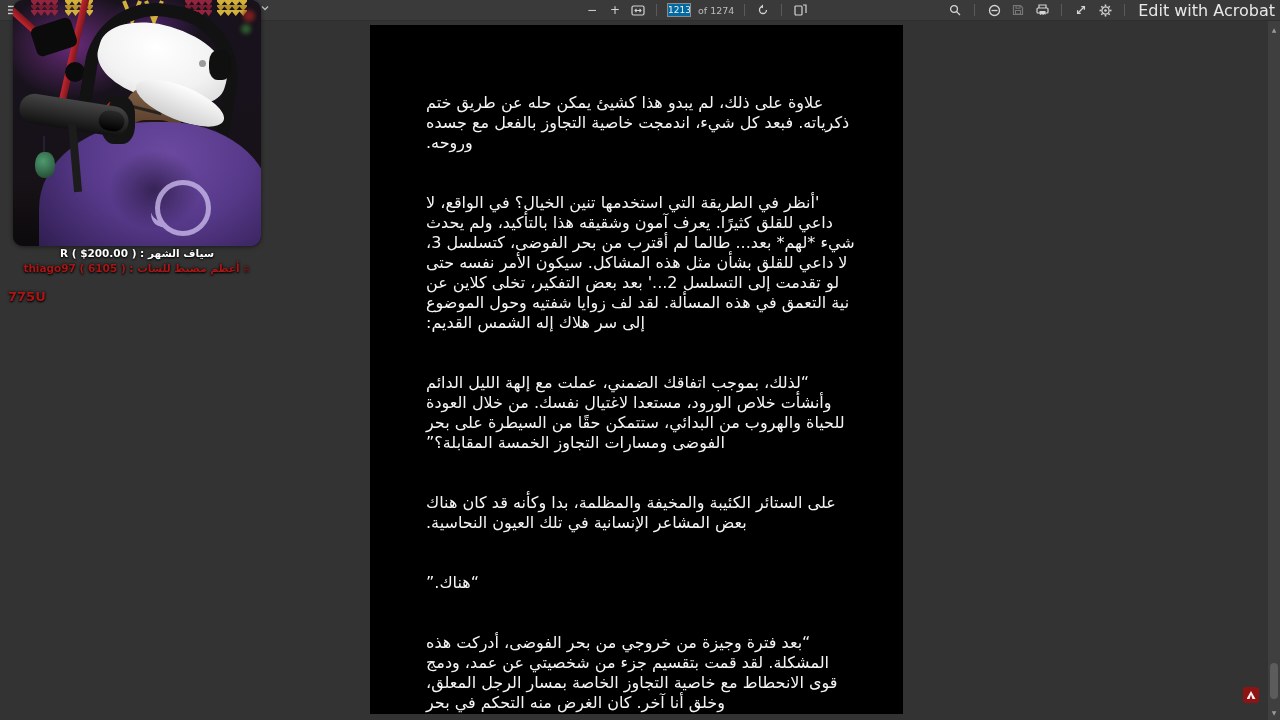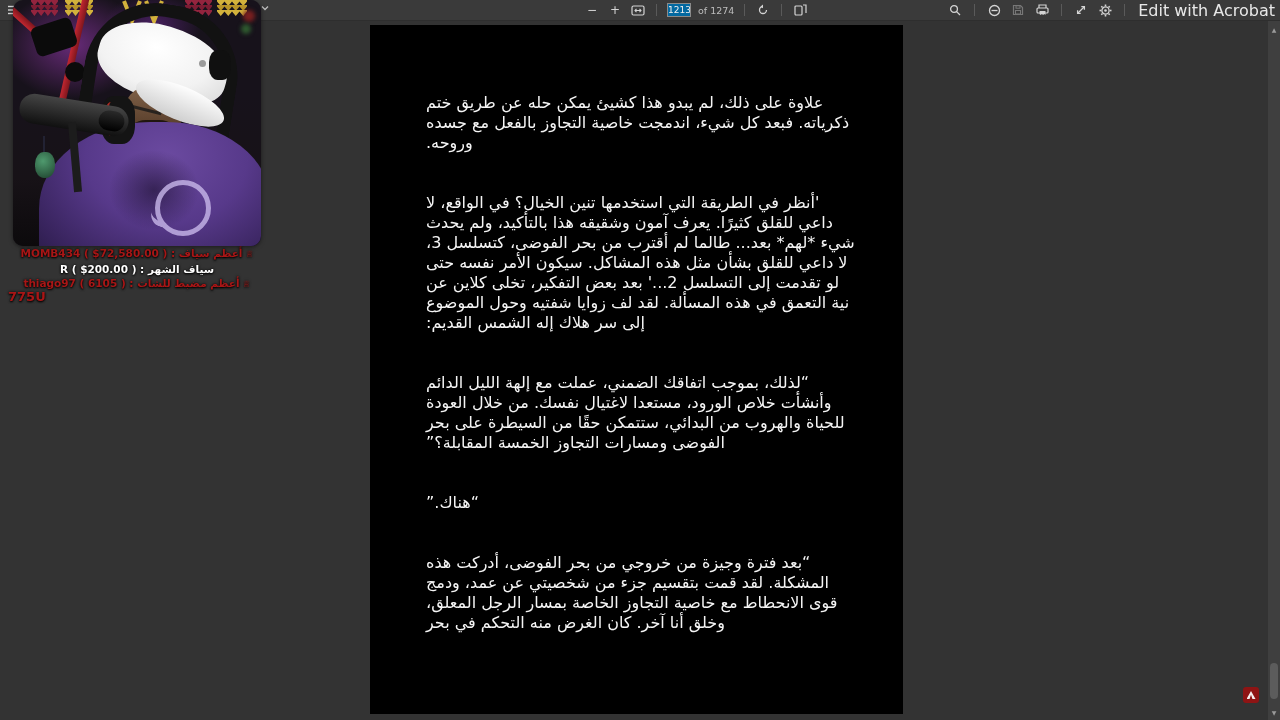--- a/index.html
+++ b/index.html
@@ -210,20 +210,21 @@
   <div id="sb-up" class="sb-arrow">▲</div>
   <div id="sb-thumb"></div>
   <div id="sb-down" class="sb-arrow">▼</div>
 </div>
 
 <div id="page">
   <div id="page-text">
     <p>علاوة على ذلك، لم يبدو هذا كشيئ يمكن حله عن طريق ختم ذكرياته. فبعد كل شيء، اندمجت خاصية التجاوز بالفعل مع جسده وروحه.</p>
     <p>'أنظر في الطريقة التي استخدمها تنين الخيال؟ في الواقع، لا داعي للقلق كثيرًا. يعرف آمون وشقيقه هذا بالتأكيد، ولم يحدث شيء *لهم* بعد... طالما لم أقترب من بحر الفوضى، كتسلسل 3، لا داعي للقلق بشأن مثل هذه المشاكل. سيكون الأمر نفسه حتى لو تقدمت إلى التسلسل 2...' بعد بعض التفكير، تخلى كلاين عن نية التعمق في هذه المسألة. لقد لف زوايا شفتيه وحول الموضوع إلى سر هلاك إله الشمس القديم:</p>
     <p>“لذلك، بموجب اتفاقك الضمني، عملت مع إلهة الليل الدائم وأنشأت خلاص الورود، مستعدا لاغتيال نفسك. من خلال العودة للحياة والهروب من البدائي، ستتمكن حقًا من السيطرة على بحر الفوضى ومسارات التجاوز الخمسة المقابلة؟”</p>
+    <p>على الستائر الكئيبة والمخيفة والمظلمة، بدا وكأنه قد كان هناك بعض المشاعر الإنسانية في تلك العيون النحاسية.</p>
     <p>“هناك.”</p>
     <p>“بعد فترة وجيزة من خروجي من بحر الفوضى، أدركت هذه المشكلة. لقد قمت بتقسيم جزء من شخصيتي عن عمد، ودمج قوى الانحطاط مع خاصية التجاوز الخاصة بمسار الرجل المعلق، وخلق أنا آخر. كان الغرض منه التحكم في بحر</p>
   </div>
 </div>
 
 <div id="webcam">
   <div class="glow1"></div>
   <div class="glow2"></div>
   <div class="wall"></div>
 
@@ -274,23 +275,20 @@
   <div class="torso"></div>
   <div class="hood-shade"></div>
   <div class="logo"></div>
   <div class="cup"></div>
   <div class="mic"></div>
   <div class="rod"></div>
   <div class="charm"></div>
 </div>
 
 <div id="stats">
-  <div class="stat-red">
-    <span class="stat-icon">♕</span><span>أعظم سياف : MOMB434 ( $72,580.00 )</span>
-  </div>
   <div class="stat-white">
     <span>سياف الشهر : R ( $200.00 )</span>
   </div>
   <div class="stat-red">
     <span class="stat-icon">♕</span><span>أعظم مضبط للشات : thiago97 ( 6105 )</span>
   </div>
   <span id="stat-frag">775U</span>
 </div>
 
 <div id="acro-badge">

